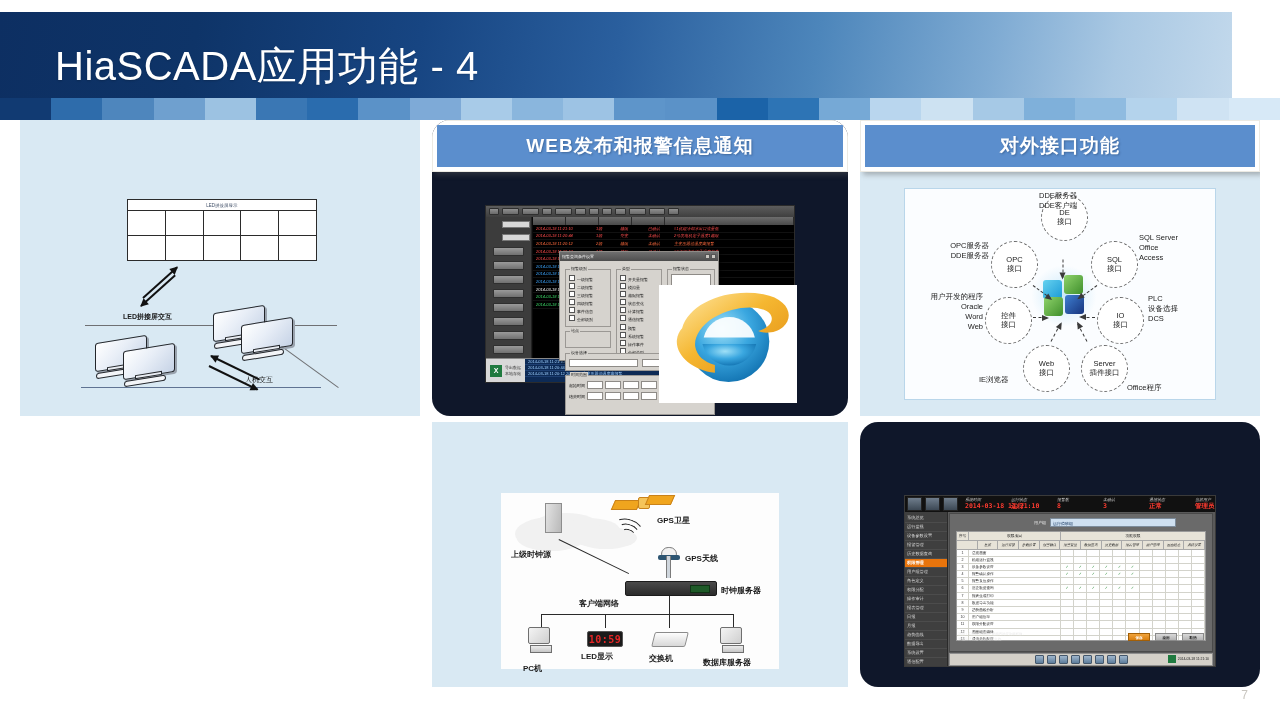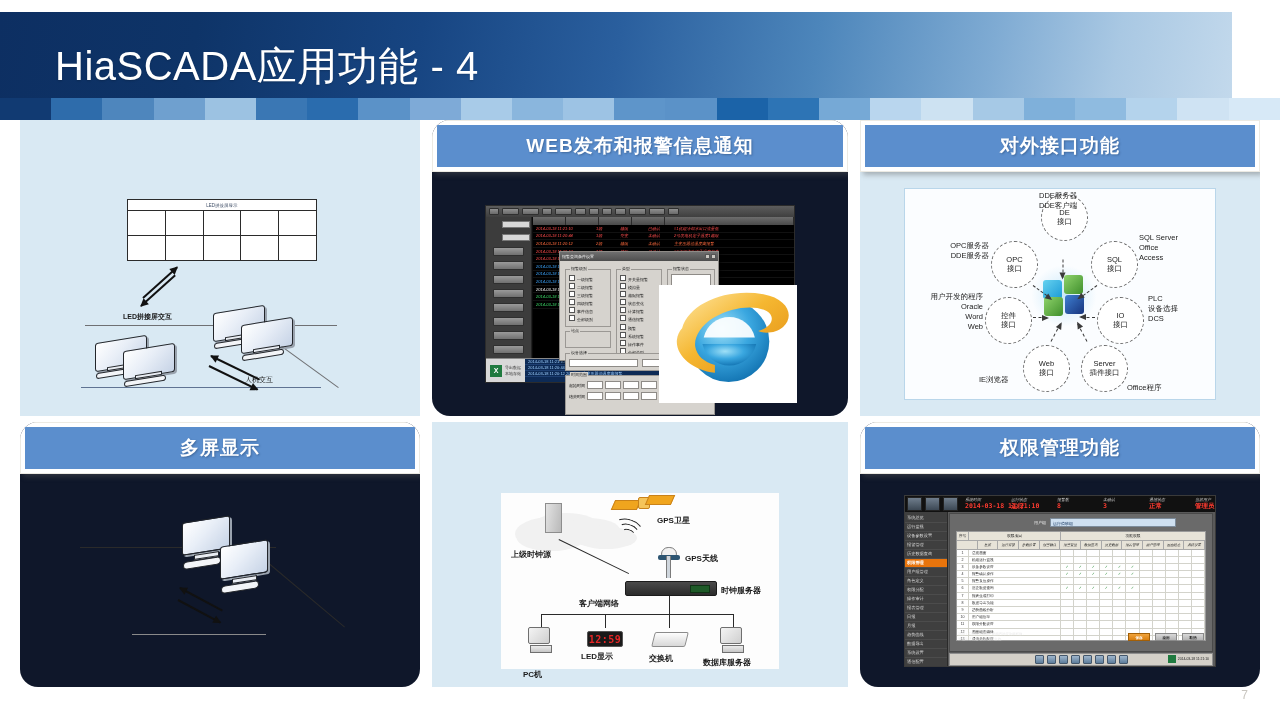--- a/index.html
+++ b/index.html
@@ -874,48 +874,20 @@
         </div>
         <div class="olbl l" style="left:222px; top:194px;">
           <div>Office程序</div>
         </div>
         <div class="ar3" style="left:182px; top:152px; width:20px; transform:rotate(-118deg); transform-origin:left center;"></div>
 
       </div>
     </div>
   </div>
 
-  <div class="card bg-beige" style="left:20px; top:302px; width:400px; height:265px;">
-    <div class="card-head">
-      <div class="card-head-inner">
-        <span>多屏显示</span>
-      </div>
-    </div>
-    <div class="card-body">
-      <div class="fig4">
-        <div style="position:absolute; left:10px; top:46px; width:196px; height:0; border-top:1.6px solid #2a2a2a;"></div>
-        <div style="position:absolute; left:180px; top:46px; width:124px; height:0; border-top:1.6px solid #2a2a2a; transform:rotate(40deg); transform-origin:left top;"></div>
-        <div style="position:absolute; left:62px; top:133px; width:134px; height:0; border-top:1.8px solid #8a8a8a;"></div>
-
-        <div class="mon" style="left:112px; top:18px; width:48px; height:52px;">
-          <i class="scr" style="height:64%"></i>
-            <i class="stand"></i>
-            <i class="base"></i>
-        </div>
-        <div class="mon" style="left:150px; top:42px; width:48px; height:52px;">
-          <i class="scr" style="height:64%"></i>
-            <i class="stand"></i>
-            <i class="base"></i>
-        </div>
-
-        <div class="arrow rev" style="left:110px; top:86px; width:48px; transform:rotate(28deg); transform-origin:left center;"></div>
-        <div class="arrow" style="left:108px; top:98px; width:48px; transform:rotate(28deg); transform-origin:left center;"></div>
-      </div>
-    </div>
-  </div>
 
   <div class="card bg-blue" style="left:432px; top:302px; width:416px; height:265px;">
     <div class="card-body">
       <div class="fig5">
 
         <div class="cloud"></div>
         <div class="server-sm"></div>
         <div class="lbl5" style="left:10px; top:56px;">上级时钟源</div>
 
         <div class="sat">
@@ -950,44 +922,39 @@
 
         <div class="bus-v" style="left:40px;  top:121px; height:14px;"></div>
         <div class="bus-v" style="left:104px; top:121px; height:14px;"></div>
         <div class="bus-v" style="left:168px; top:121px; height:14px;"></div>
         <div class="bus-v" style="left:232px; top:121px; height:14px;"></div>
 
         <div class="pc" style="left:27px; top:134px;">
           <i class="crt"></i>
             <i class="box"></i>
         </div>
-        <div class="lbl5" style="left:22px; top:176px;">PC机</div>
-
-        <div class="ledclk" style="left:86px; top:138px;">12:59</div>
+        <div class="lbl5" style="left:22px; top:170px;">PC机</div>
+
+        <div class="ledclk" style="left:86px; top:138px;">10:59</div>
         <div class="lbl5" style="left:80px; top:158px;">LED显示</div>
 
         <div class="switchbox" style="left:152px; top:139px;"></div>
         <div class="lbl5" style="left:148px; top:160px;">交换机</div>
 
         <div class="pc" style="left:219px; top:134px;">
           <i class="crt"></i>
             <i class="box"></i>
         </div>
         <div class="lbl5" style="left:202px; top:164px;">数据库服务器</div>
 
       </div>
     </div>
   </div>
 
   <div class="card bg-beige" style="left:860px; top:302px; width:400px; height:265px;">
-    <div class="card-head">
-      <div class="card-head-inner">
-        <span>权限管理功能</span>
-      </div>
-    </div>
     <div class="card-body">
       <div class="fig6">
 
         <div class="p-top">
           <i class="ic"></i>
           <i class="ic"></i>
           <i class="ic"></i>
           <div class="tv" id="p-topvals">
               <i style="left: 6px; top: 1px;">系统时间</i>
               <b style="left: 6px; top: 6px;">2014-03-18 11:21:10</b>

